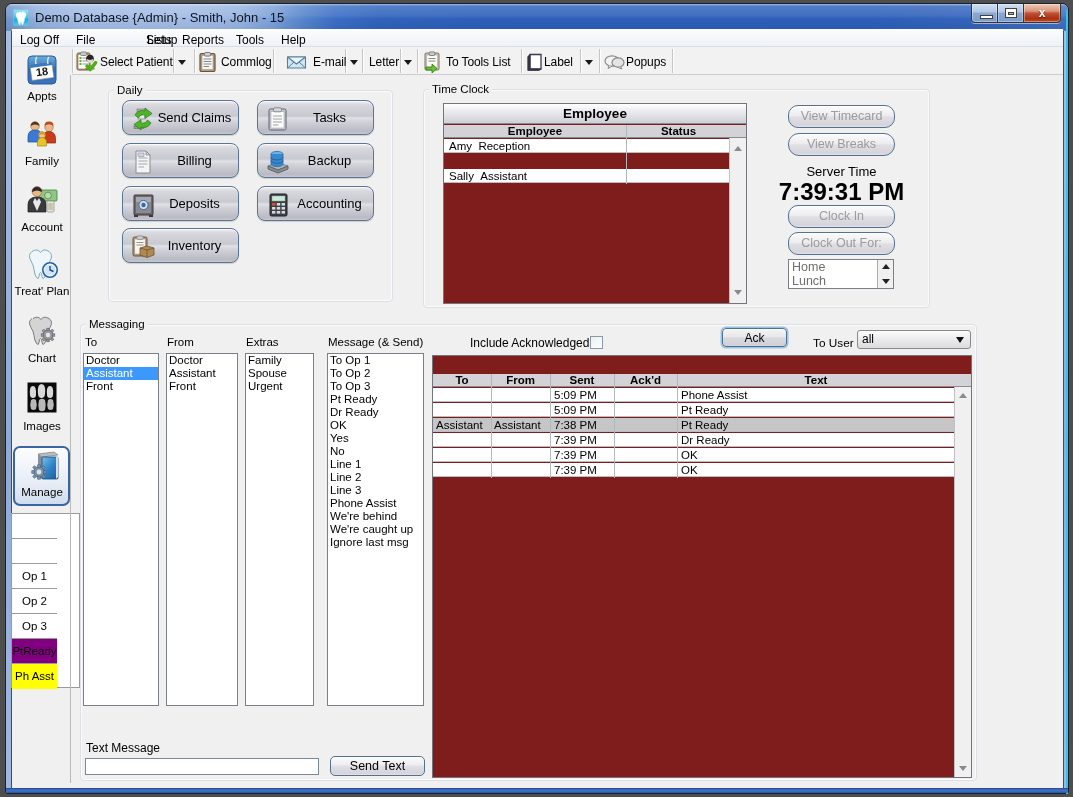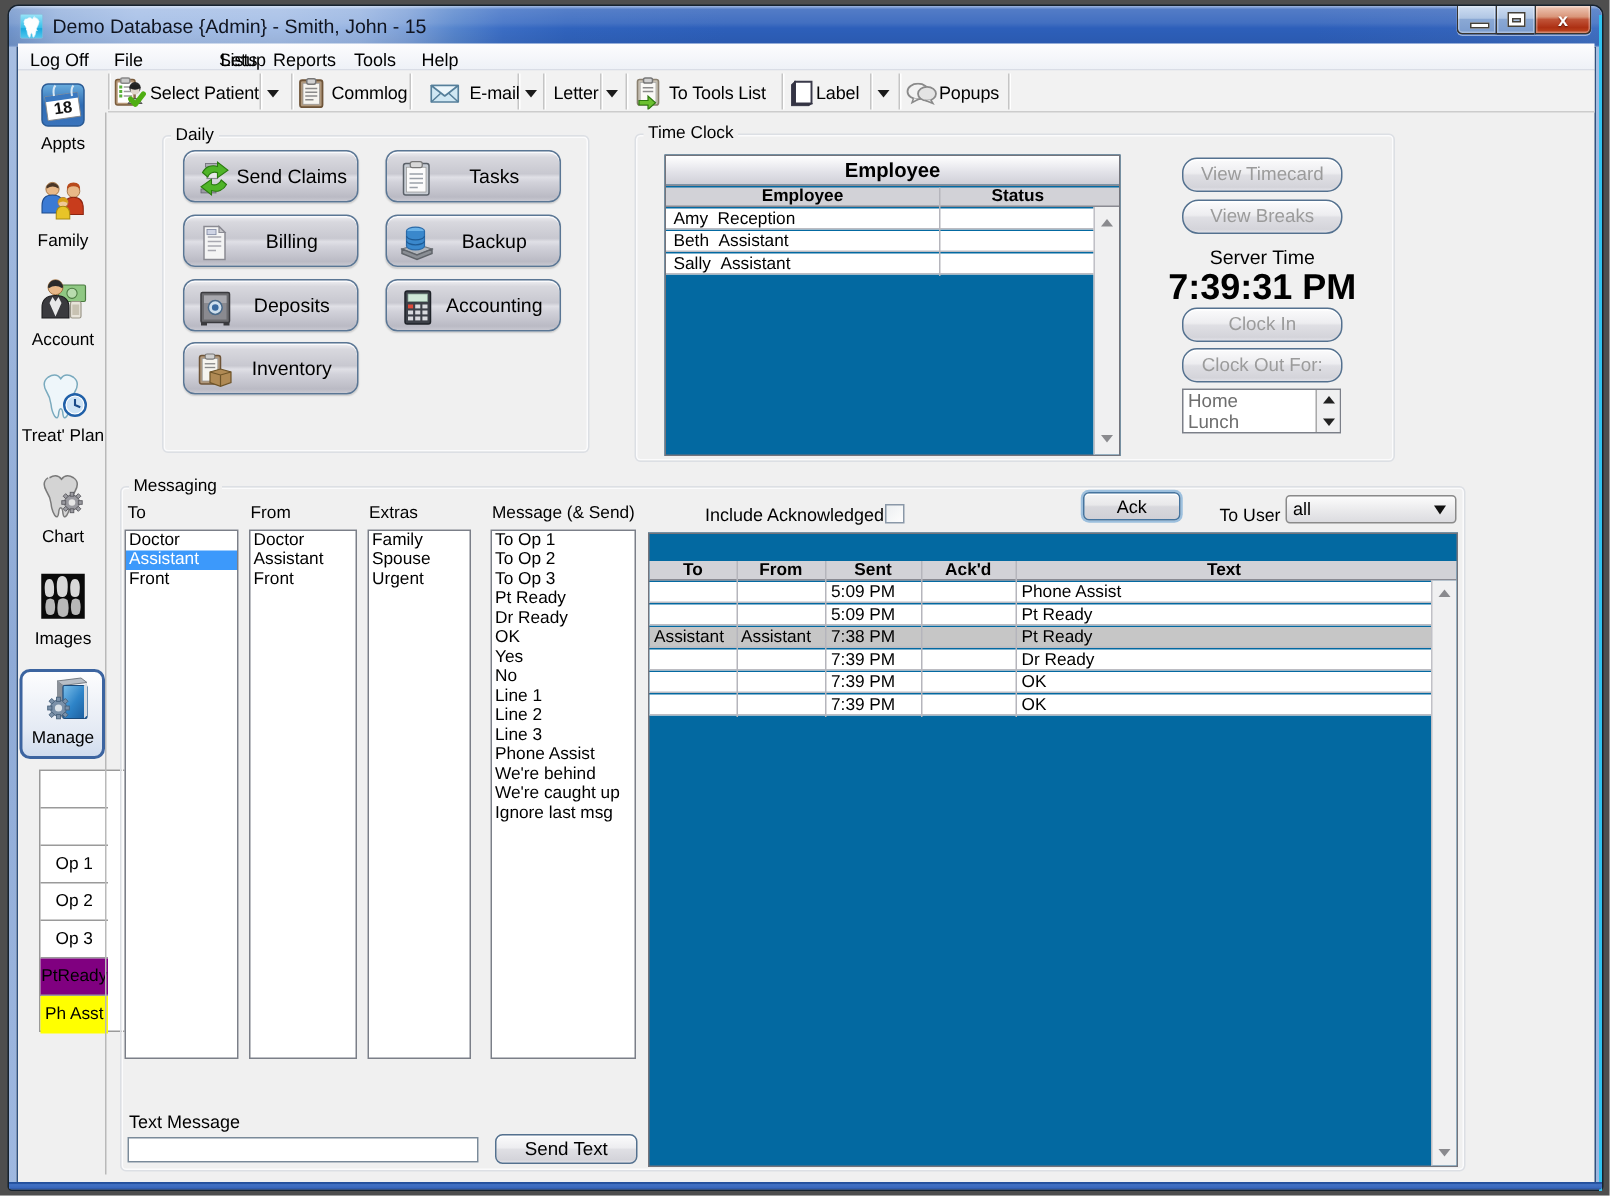--- a/index.html
+++ b/index.html
@@ -27,41 +27,41 @@
 #menubar{position:absolute;left:12px;top:29px;width:1051px;height:18px;background:linear-gradient(180deg,#fdfdfe,#eef1f7);border-bottom:1px solid #d9dde6;}
 .mitem{position:absolute;top:33px;font-size:12px;color:#000;}
 
 #toolbar{position:absolute;left:72px;top:47px;width:991px;height:28px;background:#f2f2f2;border-bottom:1px solid #cccccc;}
 .tsep{position:absolute;top:49px;width:1px;height:24px;background:#c5c5c5;box-shadow:1px 0 0 #ffffff;}
 .ttext{position:absolute;top:55px;font-size:12px;letter-spacing:-.1px;color:#000;}
 .tarrow{position:absolute;top:60px;width:0;height:0;border-left:4px solid transparent;border-right:4px solid transparent;border-top:5px solid #1a1a1a;}
 
 .modlabel{position:absolute;width:60px;left:12px;text-align:center;font-size:11.5px;color:#000;}
 #manage-sel{position:absolute;left:13px;top:446px;width:57px;height:60px;border:2px solid #3c64a0;border-radius:7px;background:linear-gradient(180deg,#fdfdfe,#e4eaf4 70%,#d0dcee);}
-#oplist{position:absolute;left:26px;top:513px;width:58px;height:175px;background:#fff;border:1px solid #9a9a9a;}
+#oplist{position:absolute;left:11px;top:513px;width:69px;height:175px;background:#fff;border:1px solid #9a9a9a;}
 .oprow{position:absolute;left:0;width:45px;height:25px;border-bottom:1px solid #9a9a9a;font-size:11.5px;text-align:center;line-height:25px;}
 
 .gb{position:absolute;border:1px solid #dcdfe4;border-radius:4px;box-shadow:inset 0 0 0 1px #fbfbfc;}
 .gbl{position:absolute;font-size:11.5px;color:#000;background:#f0f0f0;padding:0 3px;}
 
 .dbtn{position:absolute;width:117px;height:35px;border:1px solid #5a7694;border-radius:8px;
  background:linear-gradient(180deg,#f0f0f3 0%,#d8d8de 12%,#c8c8d0 45%,#e0e0e6 52%,#d2d2da 62%,#babac4 92%,#c8c8d1 100%);
  box-shadow:inset 0 1px 0 #fafafc, 0 1px 1px rgba(0,0,0,.15);}
 .dbtn .txt{position:absolute;left:28px;right:0;top:9px;text-align:center;font-size:13px;color:#000;}
 .dbtn svg{position:absolute;left:7px;top:5px;}
 
 .cbtn{position:absolute;width:107px;height:23px;border:1px solid #54718f;border-radius:10px;
  background:linear-gradient(180deg,#fbfbfc 0%,#ededf0 45%,#dfdfe4 52%,#d4d4da 90%,#e2e2e8 100%);
  font-size:12.5px;color:#9b9b9b;text-align:center;line-height:21px;box-shadow:inset 0 1px 0 #fff;}
 
 .lb{position:absolute;background:#fff;border:1px solid #7b7f88;font-size:11.5px;}
 .lb > div:not(.sb){height:13px;line-height:13px;padding-left:2px;white-space:nowrap;}
 .sel{background:#3c99fb;color:#fff;}
 
-.gridframe{position:absolute;border:1px solid #74747c;background:#0369a1;}
+.gridframe{position:absolute;border:1px solid #74747c;background:#7f1d1d;}
 .gtitle{position:absolute;left:0;right:0;top:0;background:linear-gradient(180deg,#ffffff,#e3e3e9 55%,#cfcfd7);border-bottom:1px solid #8a8a92;text-align:center;font-weight:bold;font-size:13.5px;}
 .ghead{position:absolute;left:0;right:0;background:#d2d2d7;border-bottom:1px solid #8a8a92;font-weight:bold;font-size:11.5px;}
 .grow{position:absolute;background:#fff;border-bottom:1px solid #bcbcc2;font-size:11.5px;}
 .vline{position:absolute;width:1px;background:#b5b5bc;}
 .sb{position:absolute;background:#f0f0f1;border-left:1px solid #c0c0c6;}
 .sbup{position:absolute;left:50%;transform:translateX(-50%);width:0;height:0;border-left:4px solid transparent;border-right:4px solid transparent;border-bottom:5px solid #8a8a8e;}
 .sbdn{position:absolute;left:50%;transform:translateX(-50%);width:0;height:0;border-left:4px solid transparent;border-right:4px solid transparent;border-top:5px solid #8a8a8e;}
 .mhrow{line-height:14px;}
 .mhrow i,.mhrow b,.mhrow u{font-style:normal;font-weight:normal;text-decoration:none;position:absolute;top:0;}
 .mhrow i{left:121px;}
@@ -409,21 +409,20 @@
 <div class="gb" style="left:423px;top:89px;width:507px;height:219px;"></div>
 <div class="gbl" style="left:429px;top:83px;">Time Clock</div>
 
 <div class="gridframe" style="left:443px;top:103px;width:304px;height:201px;">
   <div class="gtitle" style="height:20px;line-height:20px;">Employee</div>
   <div class="ghead" style="top:21px;height:13px;">
       <span style="position:absolute;left:0;width:182px;text-align:center;">Employee</span>
       <span style="position:absolute;left:182px;width:105px;text-align:center;">Status</span>
     </div>
   <div class="grow" style="left:0;top:35px;width:287px;height:14px;line-height:14px;padding-left:5px;">Amy&nbsp;&nbsp;Reception</div>
-  <div class="grow" style="left:0;top:50px;width:287px;height:14px;line-height:14px;padding-left:5px;">Beth&nbsp;&nbsp;Assistant</div>
   <div class="grow" style="left:0;top:65px;width:287px;height:14px;line-height:14px;padding-left:5px;">Sally&nbsp;&nbsp;Assistant</div>
   <div class="vline" style="left:182px;top:21px;height:59px;"></div>
   <div class="sb" style="right:0;top:34px;width:17px;height:165px;">
     <div class="sbup" style="top:8px;"></div>
     <div class="sbdn" style="bottom:8px;"></div>
   </div>
 </div>
 
 <div class="cbtn" style="left:788px;top:105px;">View Timecard</div>
 <div class="cbtn" style="left:788px;top:133px;border-radius:11px;">View Breaks</div>

